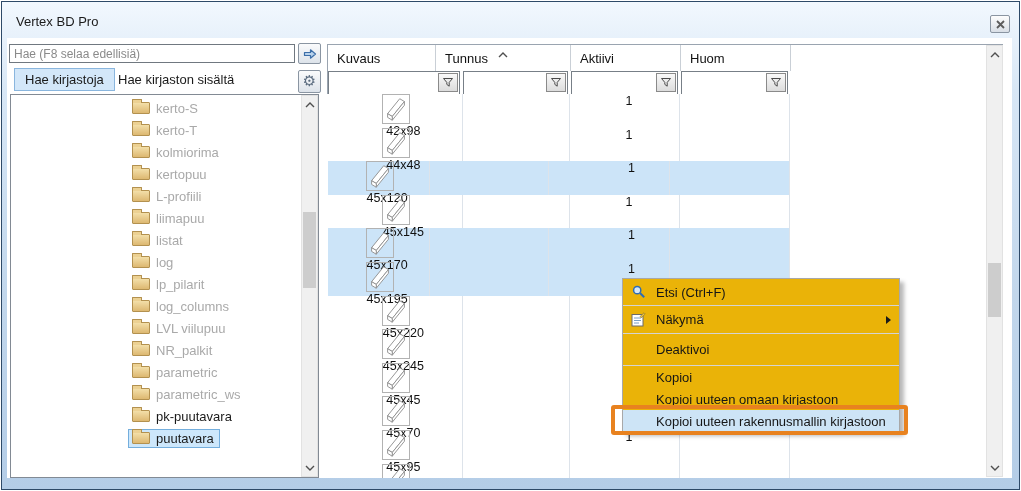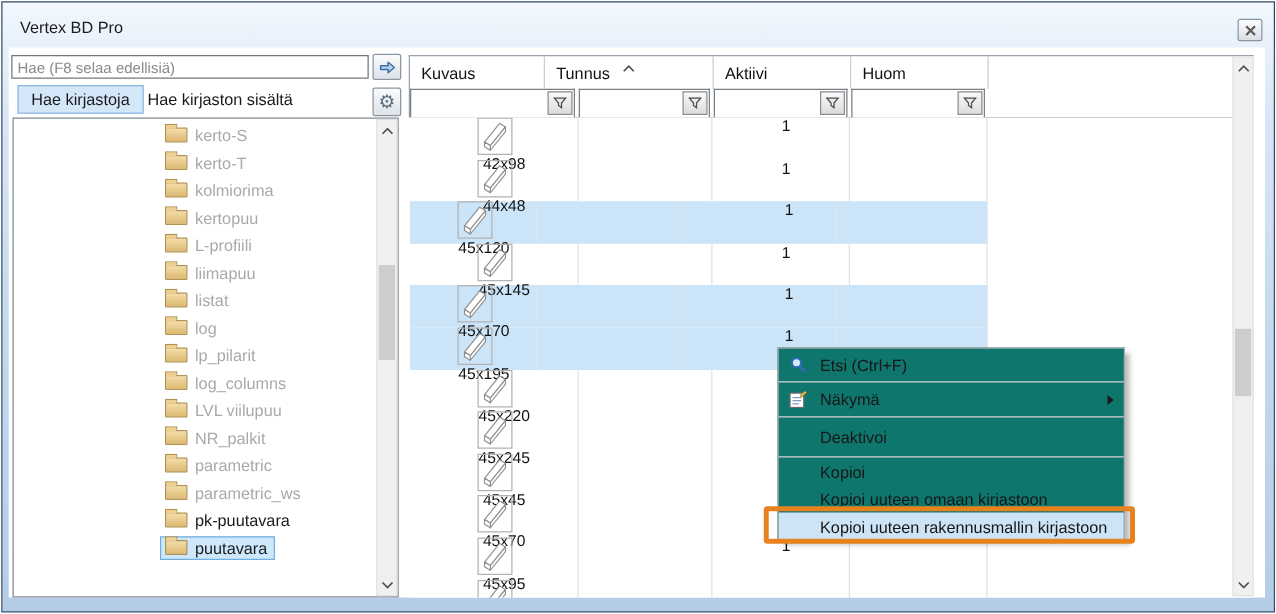--- a/index.html
+++ b/index.html
@@ -58,21 +58,21 @@
     display:flex;align-items:center;justify-content:center;box-sizing:border-box;}
   .tbody{position:absolute;left:328px;top:94px;width:675px;height:384px;overflow:hidden;background:#fff;}
   .trow{display:flex;height:33.6px;width:462px;align-items:center;}
   .trow.sel{background:#cce4f8;gap:37px;}
   .cell{height:100%;display:flex;align-items:center;font-size:12.5px;color:#111;box-sizing:border-box;border-right:1px solid #dde3ea;flex-direction:column;}
   .c1{width:135px;padding-left:3px;} .c2{width:108px;} .c3{width:110px;padding-left:8px;} .c4{width:110px;}
   .beam-box{width:28px;height:30px;border:1px solid #b2b2b2;box-sizing:border-box;display:flex;align-items:center;justify-content:center;flex:0 0 auto;}
   .tval{margin-left:14px;}
 
   
-  .menu{position:absolute;left:622px;top:278px;width:278px;height:154px;background:#0f766e;border:1px solid #a8a8a8;
+  .menu{position:absolute;left:622px;top:278px;width:278px;height:154px;background:#eab308;border:1px solid #a8a8a8;
     box-shadow:4px 4px 4px rgba(0,0,0,0.28);box-sizing:border-box;z-index:5;}
   .mi{position:relative;display:flex;align-items:center;padding-left:33px;font-size:13px;color:#161616;}
   .mi .mic{position:absolute;left:7px;top:50%;transform:translateY(-50%);width:17px;height:16px;display:flex;align-items:center;justify-content:center;}
   .mi.h26{height:26px;} .mi.h27{height:27px;} .mi.h31{height:31px;} .mi.h23{height:23px;} .mi.h21{height:21px;}
   .mi.hl{background:#cde4f6;}
   .msep{height:1px;background:#d4d4d4;}
   .subarrow{position:absolute;right:8px;top:50%;transform:translateY(-50%);width:0;height:0;border-left:5px solid #1a1a1a;border-top:4px solid transparent;border-bottom:4px solid transparent;}
 
   .annotation{position:absolute;left:611px;top:405px;width:297px;height:30px;border:4px solid #e8821f;border-radius:3px;box-sizing:border-box;z-index:6;}
 </style>

